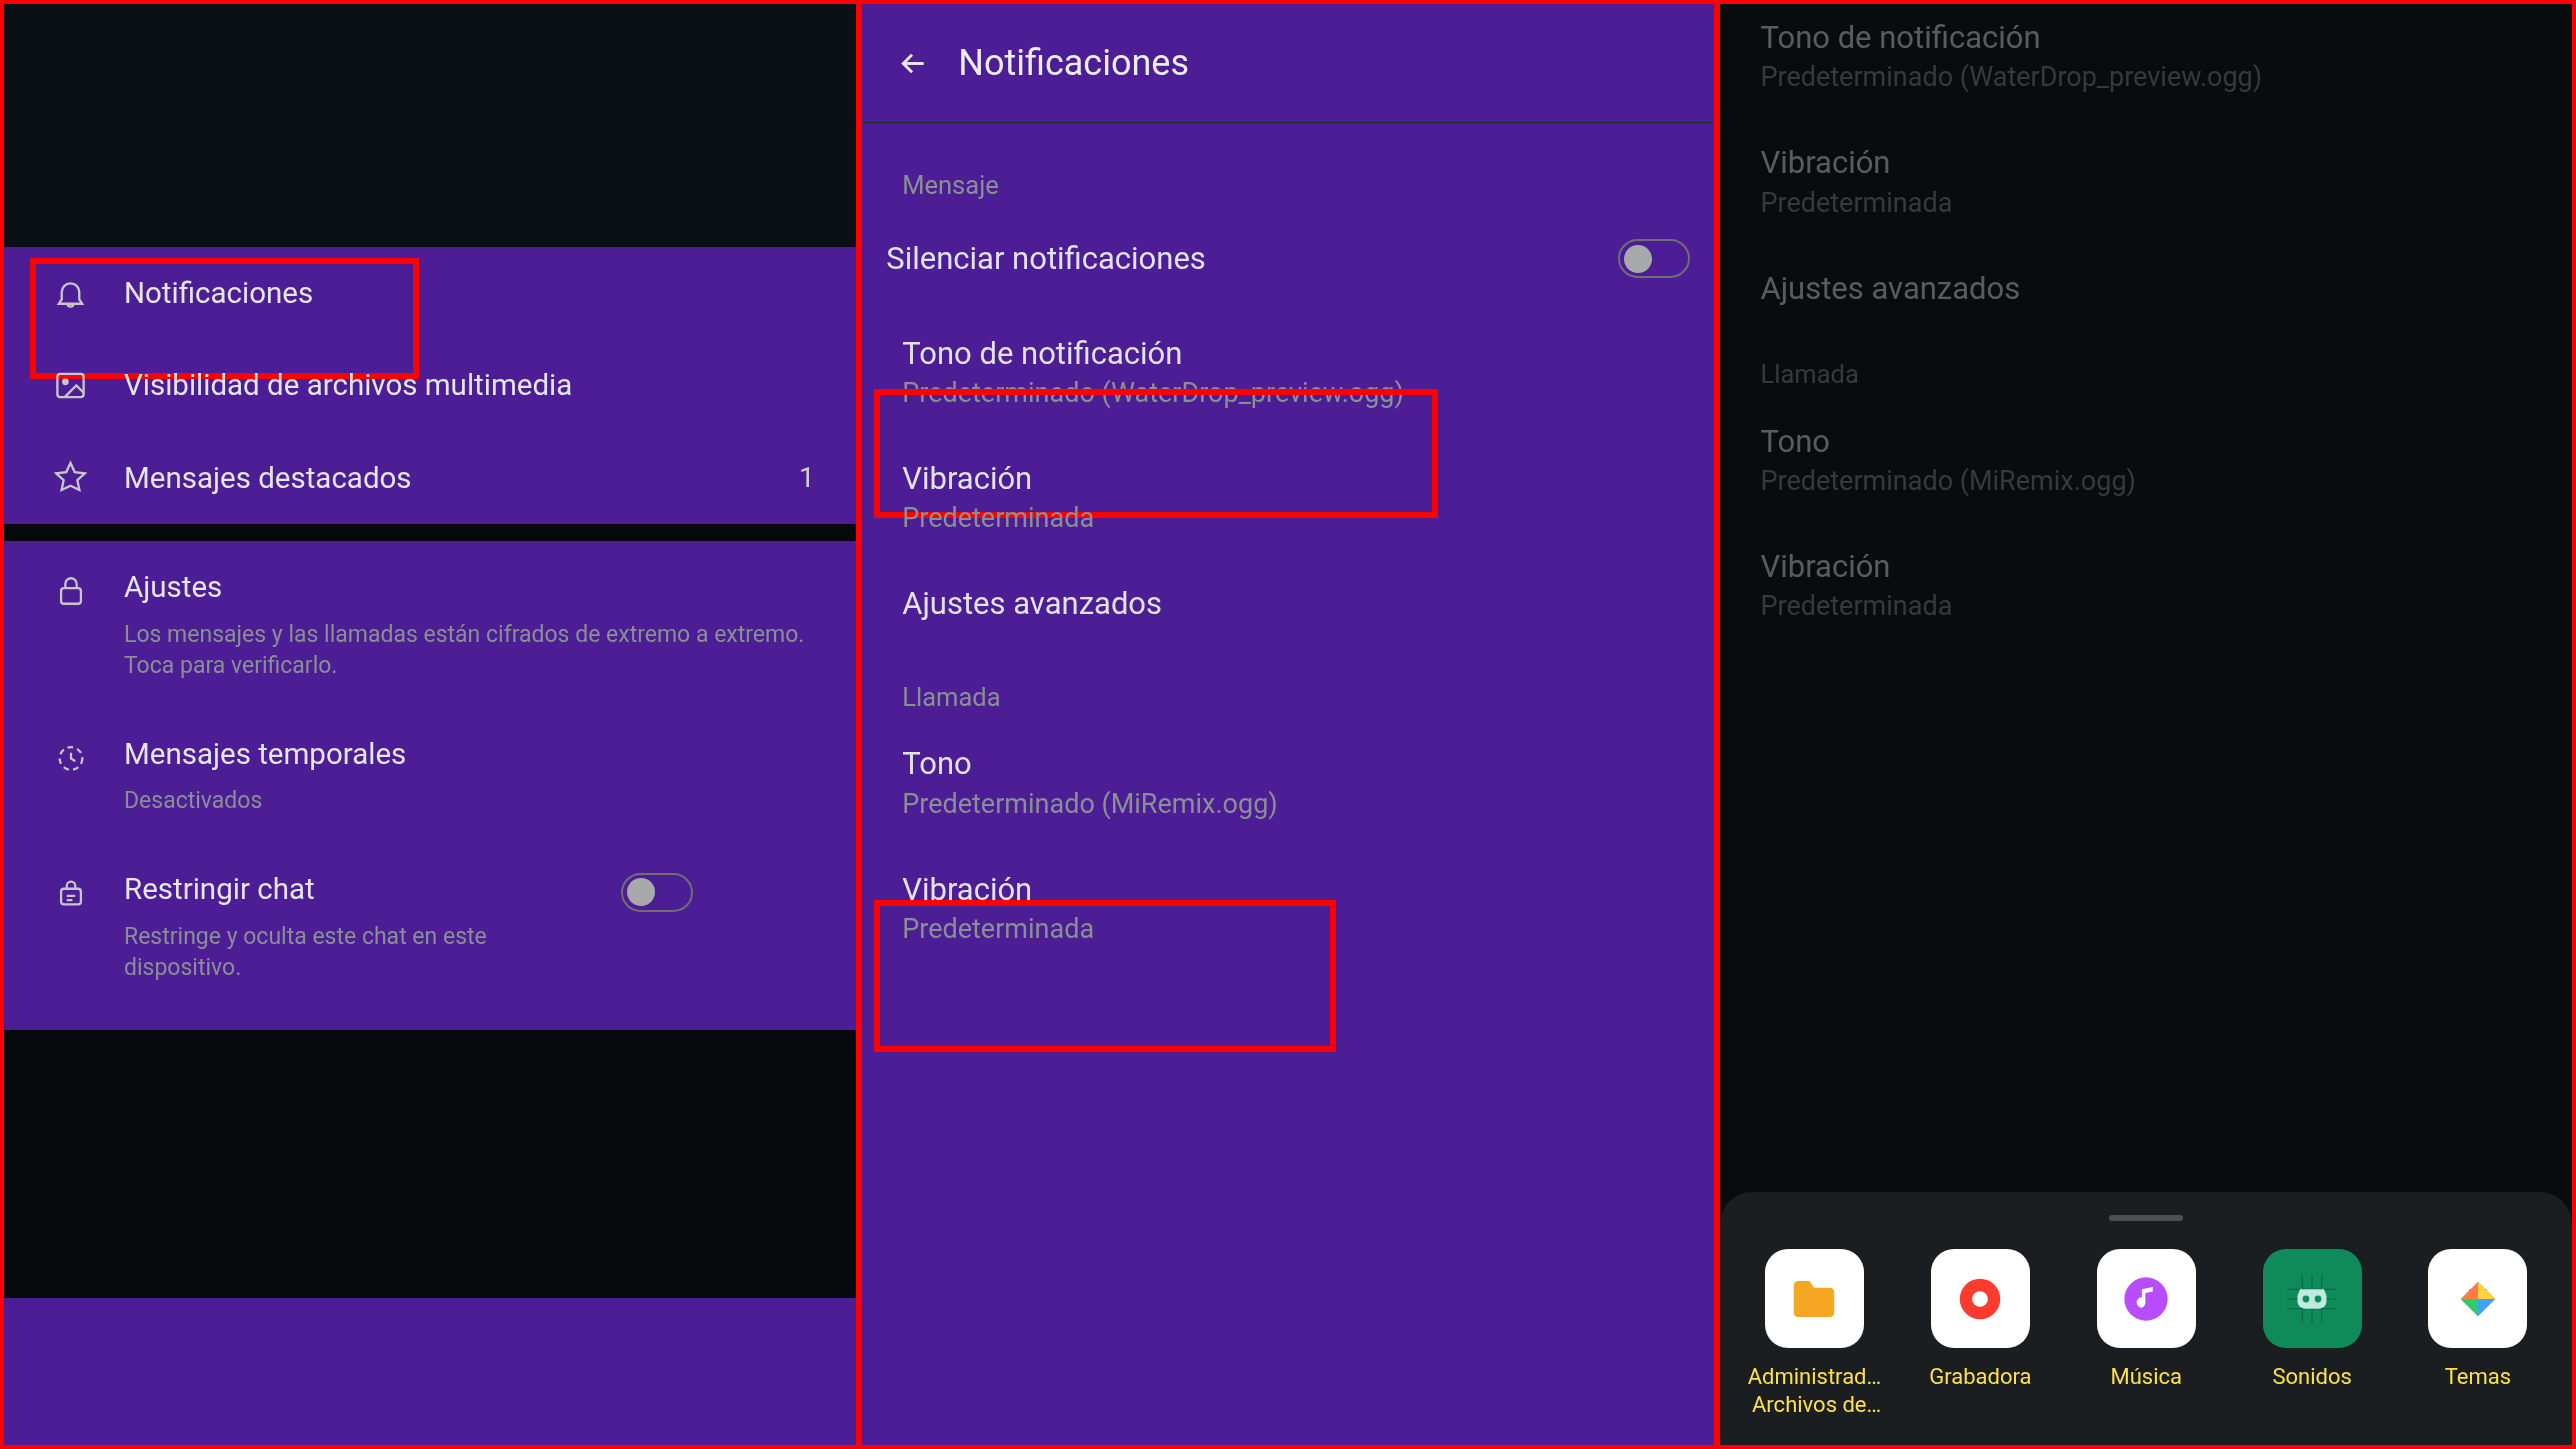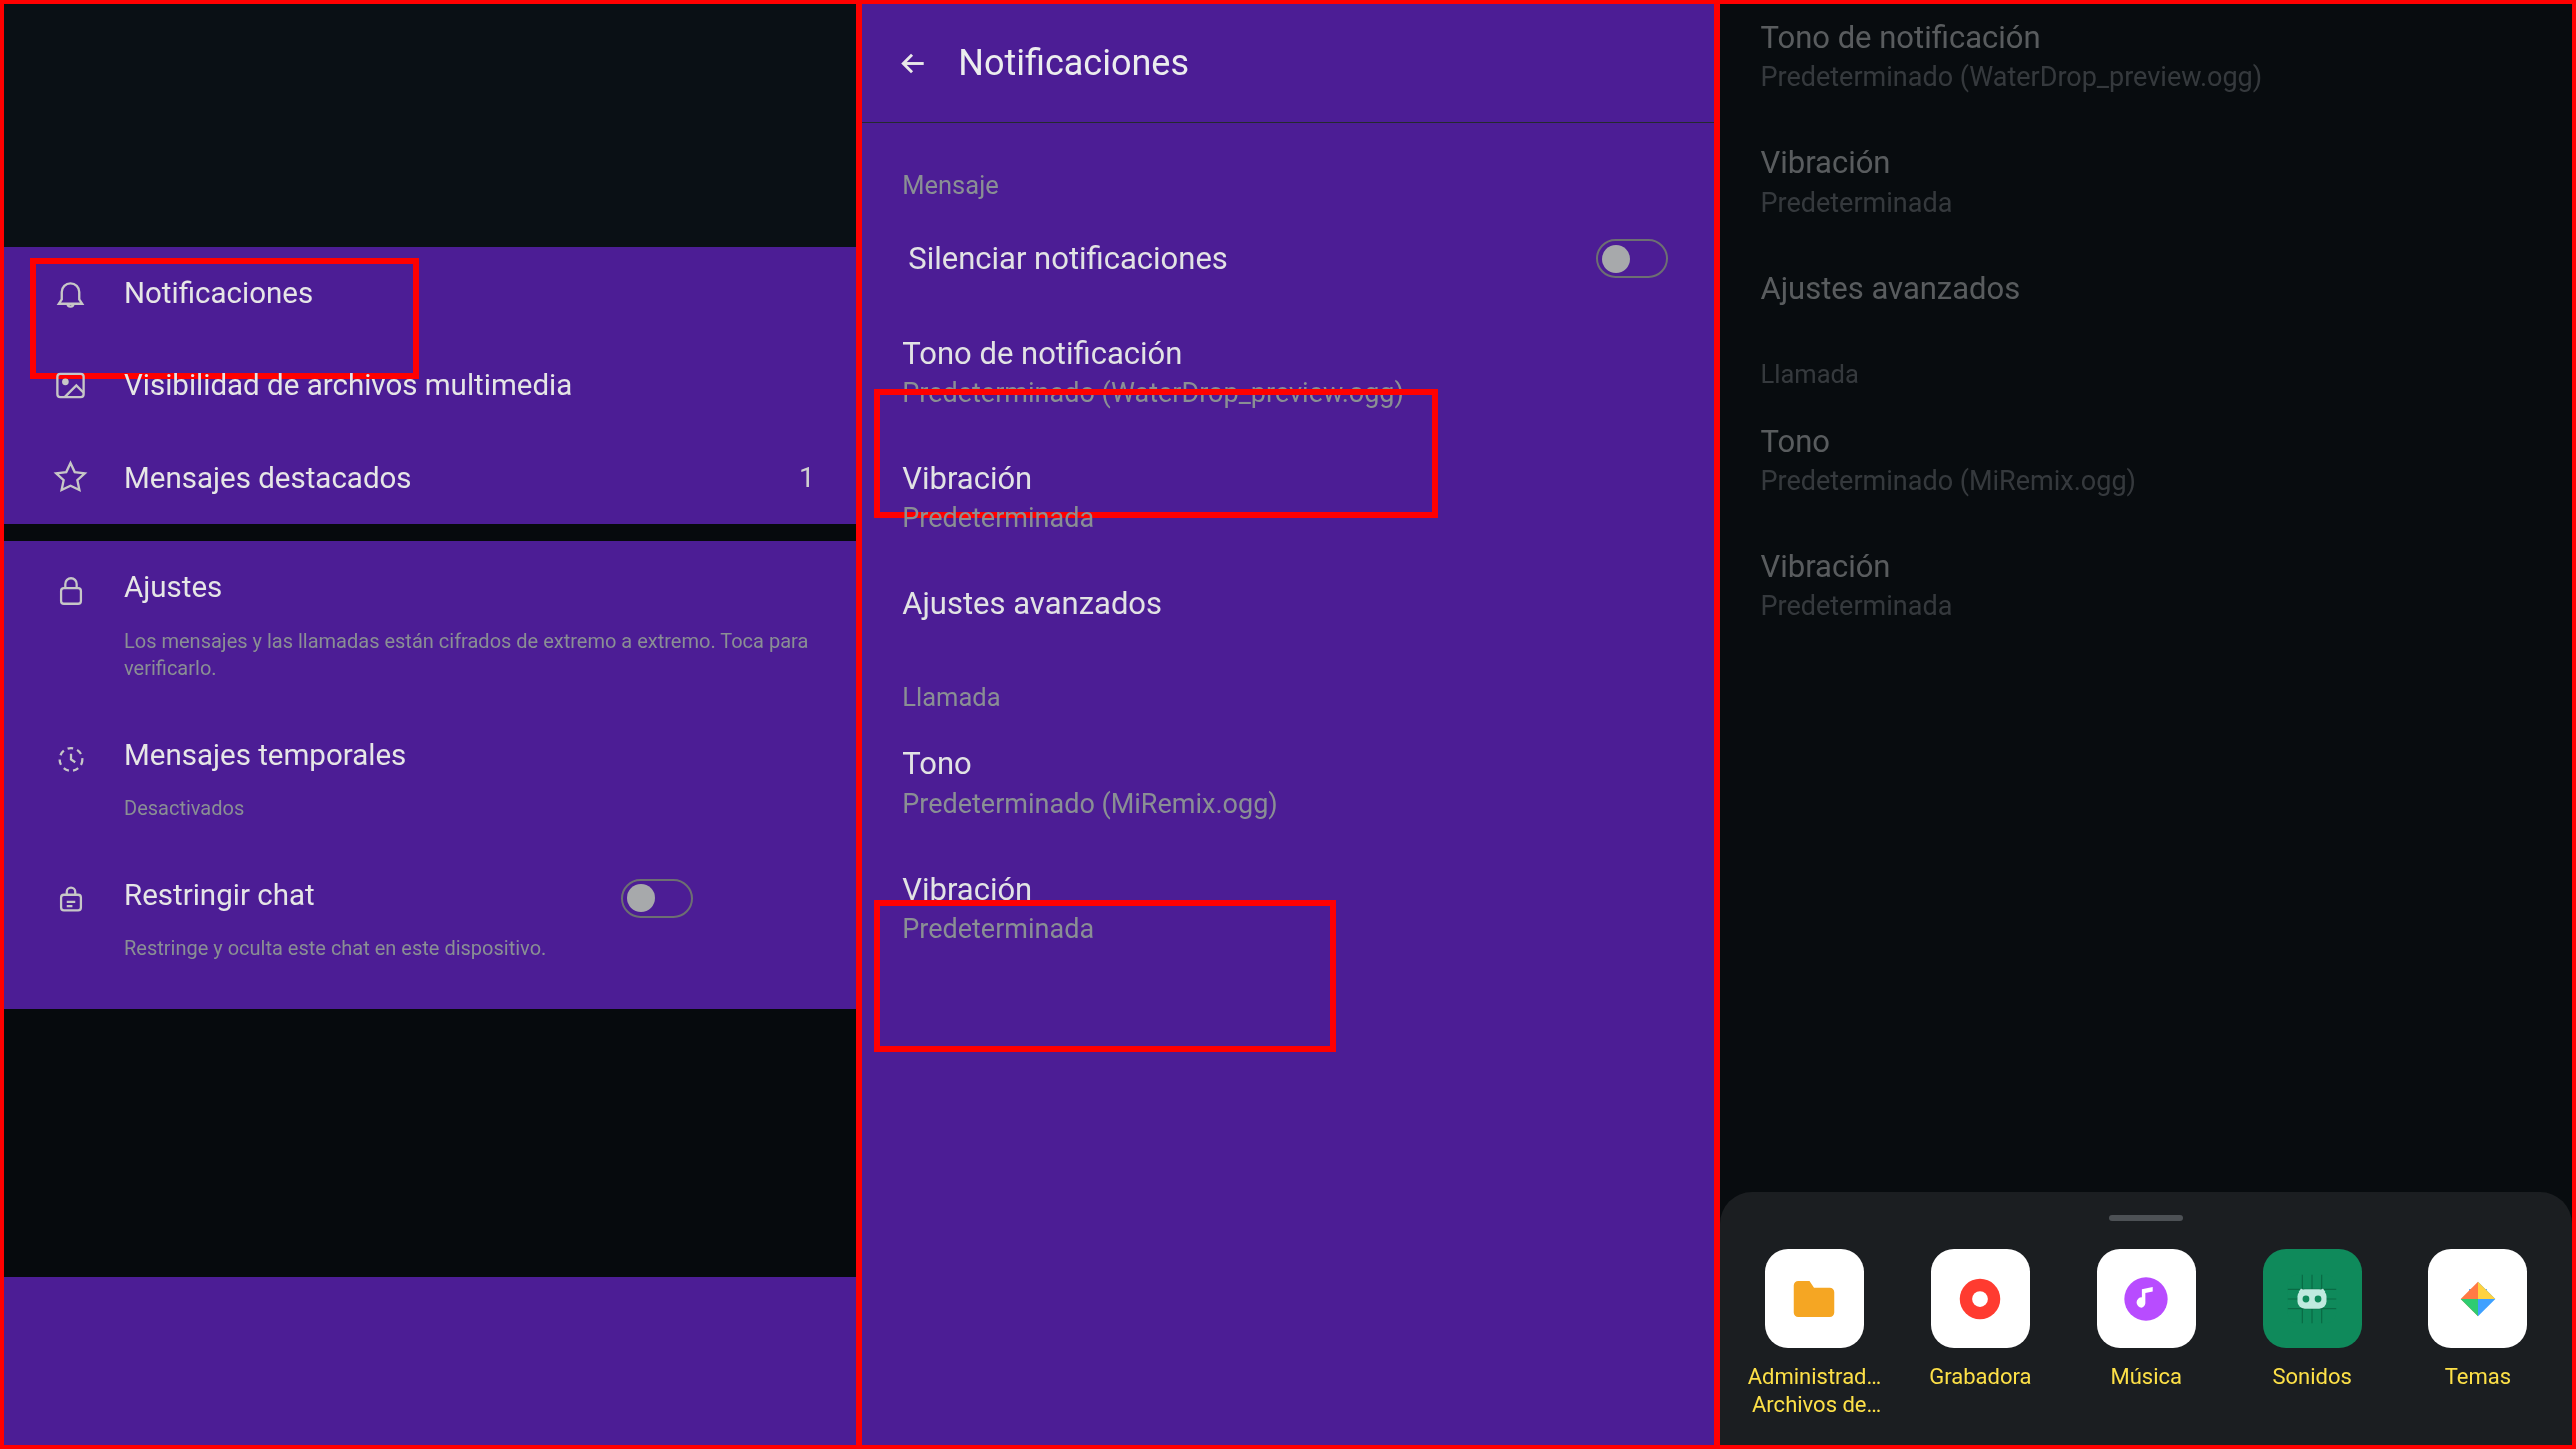--- a/index.html
+++ b/index.html
@@ -37,23 +37,23 @@
     flex-shrink: 0;
   }
   .settings-item .text-wrap { flex: 1; }
   .settings-item .title {
     color: #e6e6e6;
     font-size: 29.5px;
     line-height: 1.3;
   }
   .settings-item .subtitle {
     color: #8a8f94;
-    font-size: 20px;
+    font-size: 23px;
     line-height: 1.35;
-    margin-top: 21px;
+    margin-top: 12px;
   }
   .badge {
     color: #cfcfcf;
     font-size: 28px;
     margin-right: 6.7px;
   }
   .section-divider { height: 17.4px; background: #060a0d; }
   .red-box {
     border: 6.7px solid #ff0000;
     position: absolute;
@@ -106,21 +106,21 @@
     color: #e2e3e4;
     font-size: 31px;
   }
   .plain-item .subtitle {
     color: #8a8f94;
     font-size: 27px;
     margin-top: 5.4px;
   }
   .toggle-row {
     display: flex; align-items: center; justify-content: space-between;
-    padding: 31px 46px;
+    padding: 31px 24px;
   }
   .toggle-row .title { color: #e2e3e4; font-size: 31px; }
   .p2-redbox1 {
     left: 12px; top: 385px;
     width: 564px; height: 129px;
   }
   .p2-redbox2 {
     left: 12px; top: 896px;
     width: 462px; height: 152px;
   }

